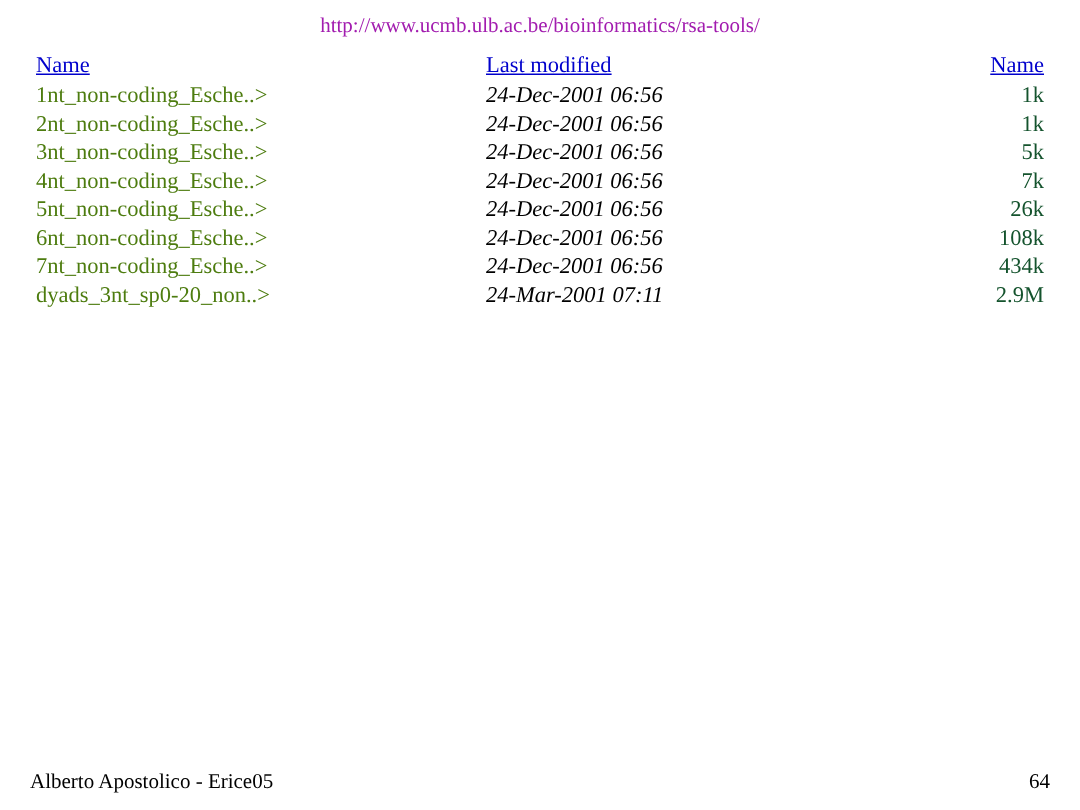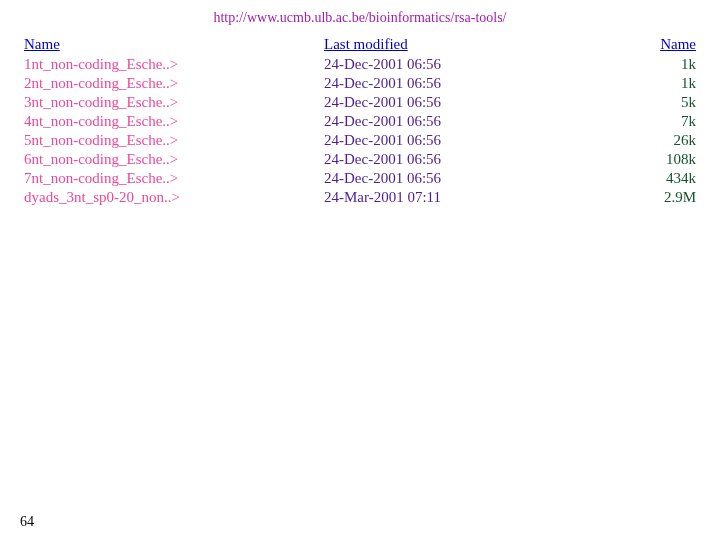--- a/index.html
+++ b/index.html
@@ -67,27 +67,28 @@
       text-align: right;
     }
 
     .file-table tbody tr td {
       padding: 1px 4px;
       font-size: 15px;
       vertical-align: top;
     }
 
     .file-table tbody tr td.col-name a {
-      color: #ec4899;
+      color: #4d7c0f;
       text-decoration: none;
     }
 
     .file-table tbody tr td.col-modified {
-      color: #4c1d95;
+      color: #000000;
       white-space: nowrap;
+      font-style: italic;
     }
 
     .file-table tbody tr td.col-size {
       text-align: right;
       color: #14532d;
     }
 
     .footer {
       margin-top: auto;
       padding-top: 10px;
@@ -158,15 +159,16 @@
         </tr>
         <tr>
           <td class="col-name"><a href="#">dyads_3nt_sp0-20_non..&gt;</a></td>
           <td class="col-modified">24-Mar-2001 07:11</td>
           <td class="col-size">2.9M</td>
         </tr>
       </tbody>
   </table>
 
   <div class="footer">
+    <span>Alberto Apostolico - Erice05</span>
     <span>64</span>
   </div>
 </div>
 
 </body></html>

